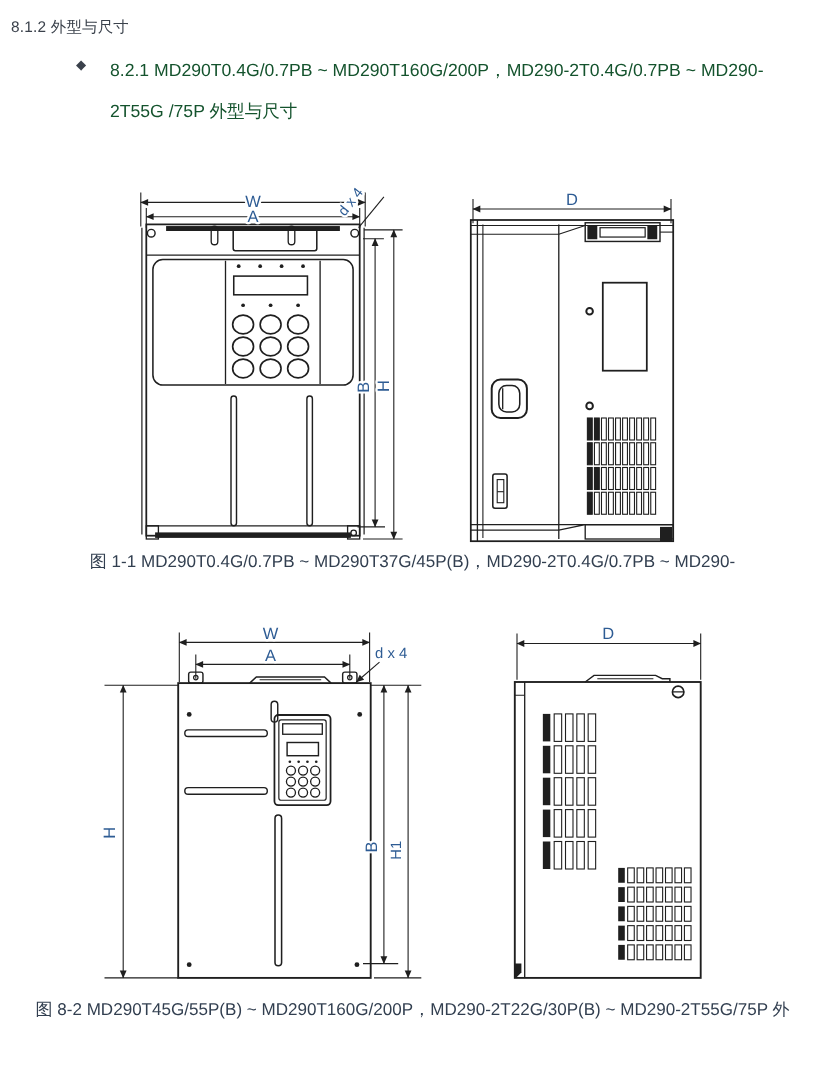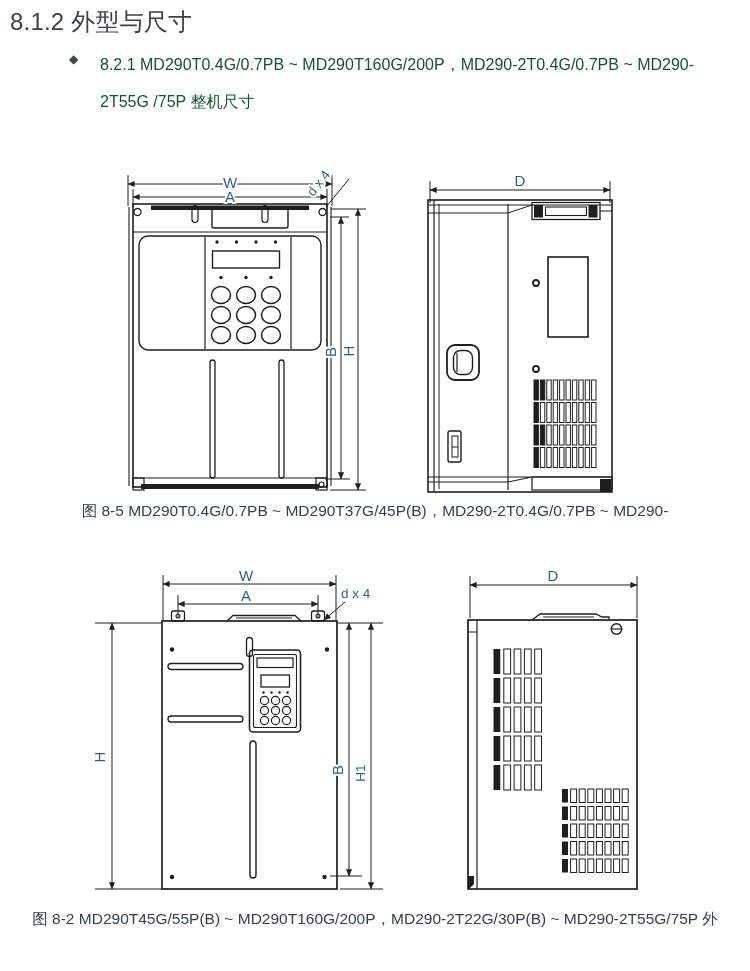--- a/index.html
+++ b/index.html
@@ -6,21 +6,21 @@
     --line:#1f1f1f;
     --label:#2e5c94;
     --text:#333f4e;
   }
   html,body{margin:0;padding:0;}
   body{
     width:750px;height:971px;position:relative;background:#ffffff;
     font-family:"Liberation Sans",sans-serif;color:var(--text);overflow:hidden;
   }
   .heading{
-    position:absolute;left:10px;top:6px;font-size:24px;font-weight:500;
+    position:absolute;left:10px;top:16px;font-size:14px;font-weight:500;
     color:#3a414b;letter-spacing:.2px;
   }
   .bullet-marker{
     position:absolute;left:69px;top:52px;font-size:12px;color:#3a414b;
   }
   .bullet-text{
     position:absolute;left:100px;top:46px;font-size:16px;line-height:37px;
     color:#14532d;white-space:nowrap;
   }
   .caption{
@@ -38,21 +38,21 @@
     paint-order:stroke;stroke:#ffffff;stroke-width:4px;stroke-linejoin:round;
   }
 </style>
 </head>
 <body>
 
 <div class="heading">8.1.2 外型与尺寸</div>
 <div class="bullet-marker">◆</div>
 <div class="bullet-text">
   <div>8.2.1 MD290T0.4G/0.7PB ~ MD290T160G/200P，MD290-2T0.4G/0.7PB ~  MD290-</div>
-  <div>2T55G /75P 整机尺寸</div>
+  <div>2T55G /75P 外型与尺寸</div>
 </div>
 
 <svg style="top:160px" width="750" height="340" viewBox="0 160 750 340">
   <defs>
     <marker id="ah1" viewBox="0 0 10 10" refX="9.5" refY="5" markerWidth="9" markerHeight="7" orient="auto-start-reverse">
       <path d="M0,0.6 L10,5 L0,9.4 z" fill="#1f1f1f"></path>
     </marker>
   </defs>
 
   <g>
@@ -184,21 +184,21 @@
     </g>
     <g>
       <path class="dim" d="M430,181 V203 M610,181 V203"></path>
       <path class="dim" d="M430,190 H610" marker-start="url(#ah1)" marker-end="url(#ah1)"></path>
       <text x="520" y="186" font-size="15" text-anchor="middle">D</text>
     </g>
   </g>
 </svg>
 
 <div class="caption cap1">
-  <div>图 8-5 MD290T0.4G/0.7PB ~ MD290T37G/45P(B)，MD290-2T0.4G/0.7PB ~ MD290-</div>
+  <div>图 1-1 MD290T0.4G/0.7PB ~ MD290T37G/45P(B)，MD290-2T0.4G/0.7PB ~ MD290-</div>
 </div>
 
 <svg style="top:550px" width="750" height="345" viewBox="0 550 750 345">
   <defs>
     <marker id="ah2" viewBox="0 0 10 10" refX="9.5" refY="5" markerWidth="9" markerHeight="7" orient="auto-start-reverse">
       <path d="M0,0.6 L10,5 L0,9.4 z" fill="#1f1f1f"></path>
     </marker>
   </defs>
 
   <g>

